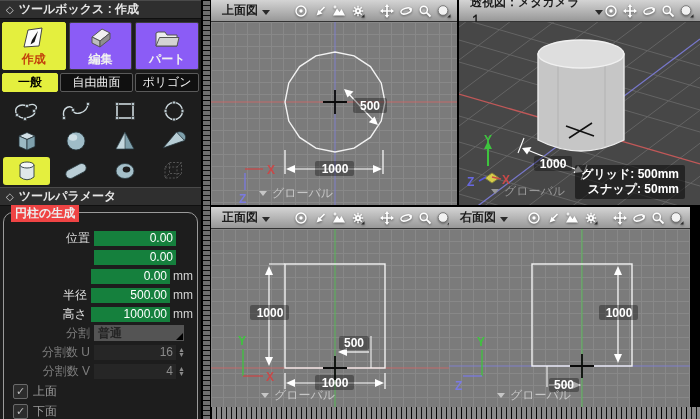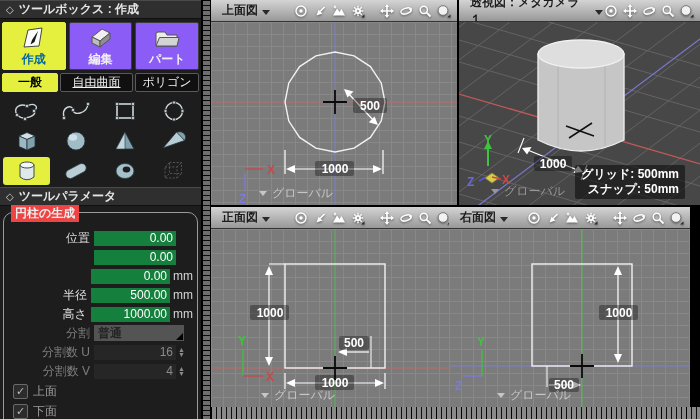--- a/index.html
+++ b/index.html
@@ -7,27 +7,27 @@
        font-family:"Liberation Sans","DejaVu Sans",sans-serif;-webkit-font-smoothing:antialiased;}
   
   .left-panel{position:absolute;left:0;top:0;width:201px;height:419px;background:#1d1d1d;overflow:hidden;}
   .panel-header{height:17px;background:#2f2f2f;border-top:1px solid #4a4a4a;border-bottom:1px solid #101010;
     color:#e6e6e6;font-size:12px;font-weight:bold;display:flex;align-items:center;gap:5px;padding:0 6px;}
   .diamond{color:#cfcfcf;font-size:10px;line-height:10px;}
   .tabs-row{display:flex;gap:3px;padding:3px 2px;}
   .tab{flex:1;height:44px;background:#8b5cf6;border:1px solid #3c3c3c;border-radius:2px;
     display:flex;flex-direction:column;align-items:center;justify-content:flex-end;padding:1px;
     color:#f0f0f0;font-size:12px;font-weight:bold;cursor:pointer;}
-  .tab.selected{background:#e4ef3e;border-color:#e4ef3e;color:#0369a1;}
+  .tab.selected{background:#e4ef3e;border-color:#e4ef3e;color:#c2410c;}
   .tab-icon{height:26px;display:flex;align-items:center;}
   .subtabs-row{display:flex;gap:2px;padding:0 2px 3px 2px;}
   .subtab{background:#101010;border:1px solid #5a5a5a;border-radius:2px;color:#f2f2f2;font-size:12px;
     height:17px;line-height:17px;text-align:center;cursor:pointer;}
   .subtab.selected{background:#e4ef3e;border-color:#e4ef3e;color:#000;font-weight:bold;}
-  .st1{flex:0 0 54px;} .st2{flex:1;text-decoration:underline;} .st3{flex:0 0 62px;}
+  .st1{flex:0 0 54px;} .st2{flex:1;} .st3{flex:0 0 62px;}
   .tool-grid{display:grid;grid-template-columns:repeat(4,1fr);gap:2px;padding:2px 3px;}
   .tool-cell{height:28px;display:flex;align-items:center;justify-content:center;border-radius:3px;cursor:pointer;}
   .tool-cell.selected{background:#e4ef3e;}
   
   .param-group{margin:6px 3px 0 3px;border:1px solid #9a9a9a;border-radius:10px;position:relative;
     padding:16px 4px 4px 4px;height:220px;}
   .group-title{position:absolute;top:-8px;left:7px;background:#ef4444;padding:0 4px;color:#ececec;
     font-size:12px;font-weight:bold;}
   .prow{display:flex;align-items:center;height:18px;margin-bottom:1px;font-size:12px;}
   .plabel{width:82px;text-align:right;color:#dcdcdc;padding-right:4px;white-space:nowrap;}

